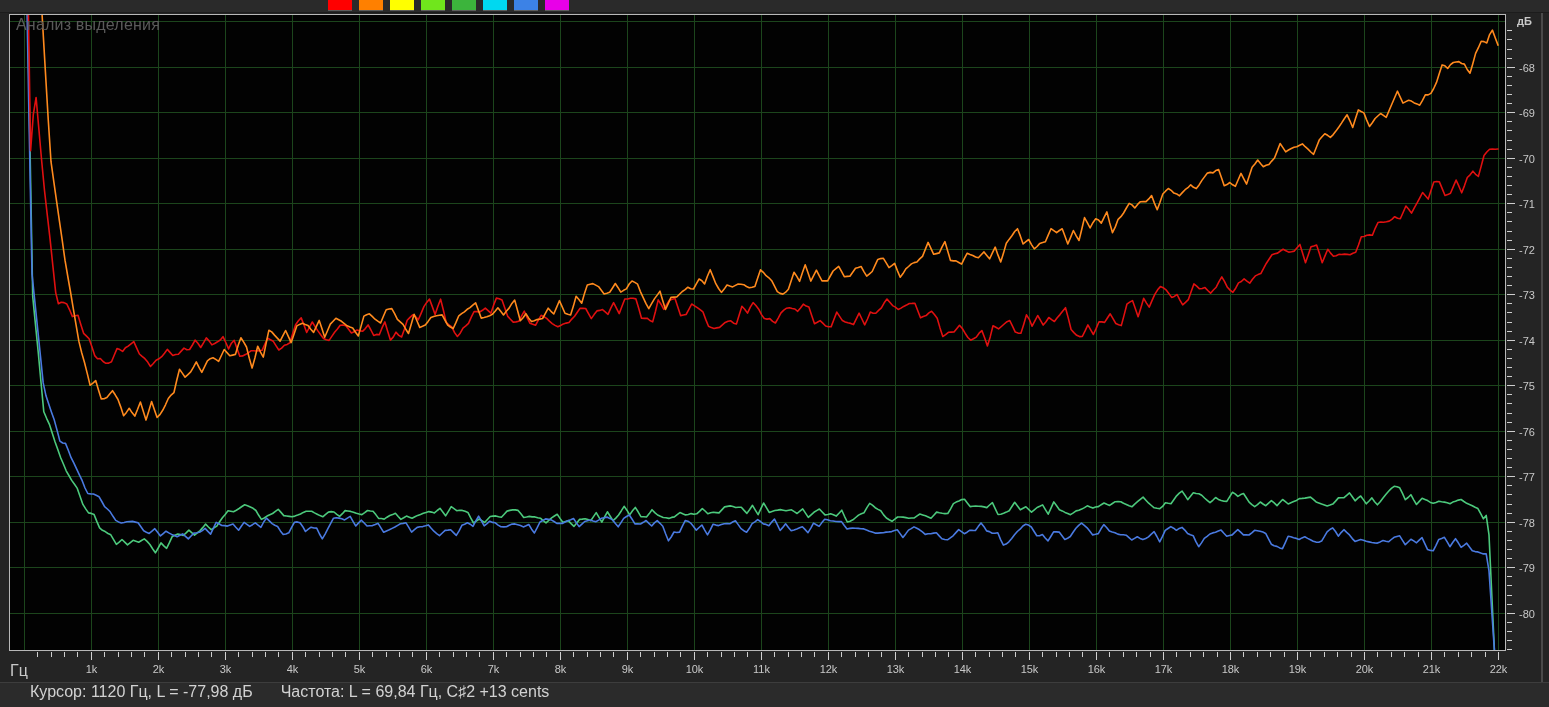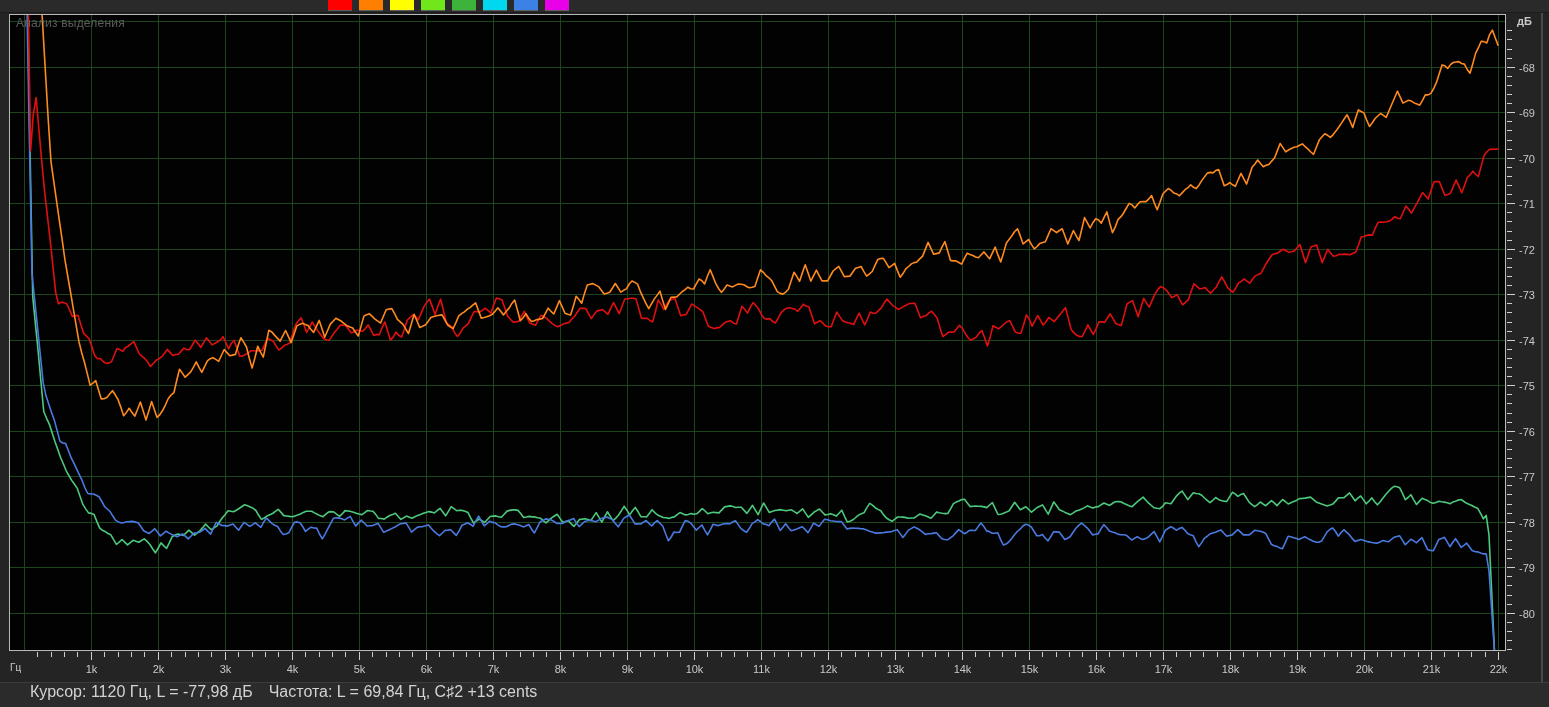--- a/index.html
+++ b/index.html
@@ -11,33 +11,33 @@
   .top-strip{
     position:absolute;left:0;top:0;width:1549px;height:13px;
     background:#2a2a2a;border-bottom:1px solid #1c1c1c;
   }
   .swatch-row{position:absolute;left:328px;top:0;display:flex;gap:7px;}
   .swatch{width:24px;height:10px;box-shadow:0 1px 0 rgba(190,190,190,.35);}
   .chart-region{position:absolute;left:0;top:0;width:1549px;height:707px;}
   #chart-svg{position:absolute;left:0;top:0;}
   svg text{font-family:"Liberation Sans",sans-serif;}
   .panel-title{
-    position:absolute;left:16px;top:16px;font-size:12px;color:#5a5a5a;
+    position:absolute;left:16px;top:16px;font-size:16px;color:#5a5a5a;
     letter-spacing:.2px;pointer-events:none;
   }
   .y-unit{position:absolute;left:1517px;top:15px;font-size:11px;color:#c8c8c8;font-weight:bold;}
-  .x-unit{position:absolute;left:10px;top:662px;font-size:10px;color:#c8c8c8;}
+  .x-unit{position:absolute;left:10px;top:662px;font-size:16px;color:#c8c8c8;}
   .right-edge{position:absolute;left:1541px;top:13px;width:2px;height:670px;background:#4a4a4a;}
   .status-bar{
     position:absolute;left:0;top:682px;width:1549px;height:31px;
     background:#2b2b2b;border-top:1px solid #3d3d3d;
     display:flex;align-items:flex-start;padding-left:30px;
     font-size:16px;color:#d2d2d2;
   }
-  .status-seg2{margin-left:16px;}
+  .status-seg2{margin-left:28px;}
 </style>
 </head>
 <body>
 
 <div class="window">
 
   <div class="top-strip">
     <div class="swatch-row" id="swatch-row">
         <div class="swatch" style="background: rgb(255, 0, 0);"></div>
         <div class="swatch" style="background: rgb(255, 128, 0);"></div>

